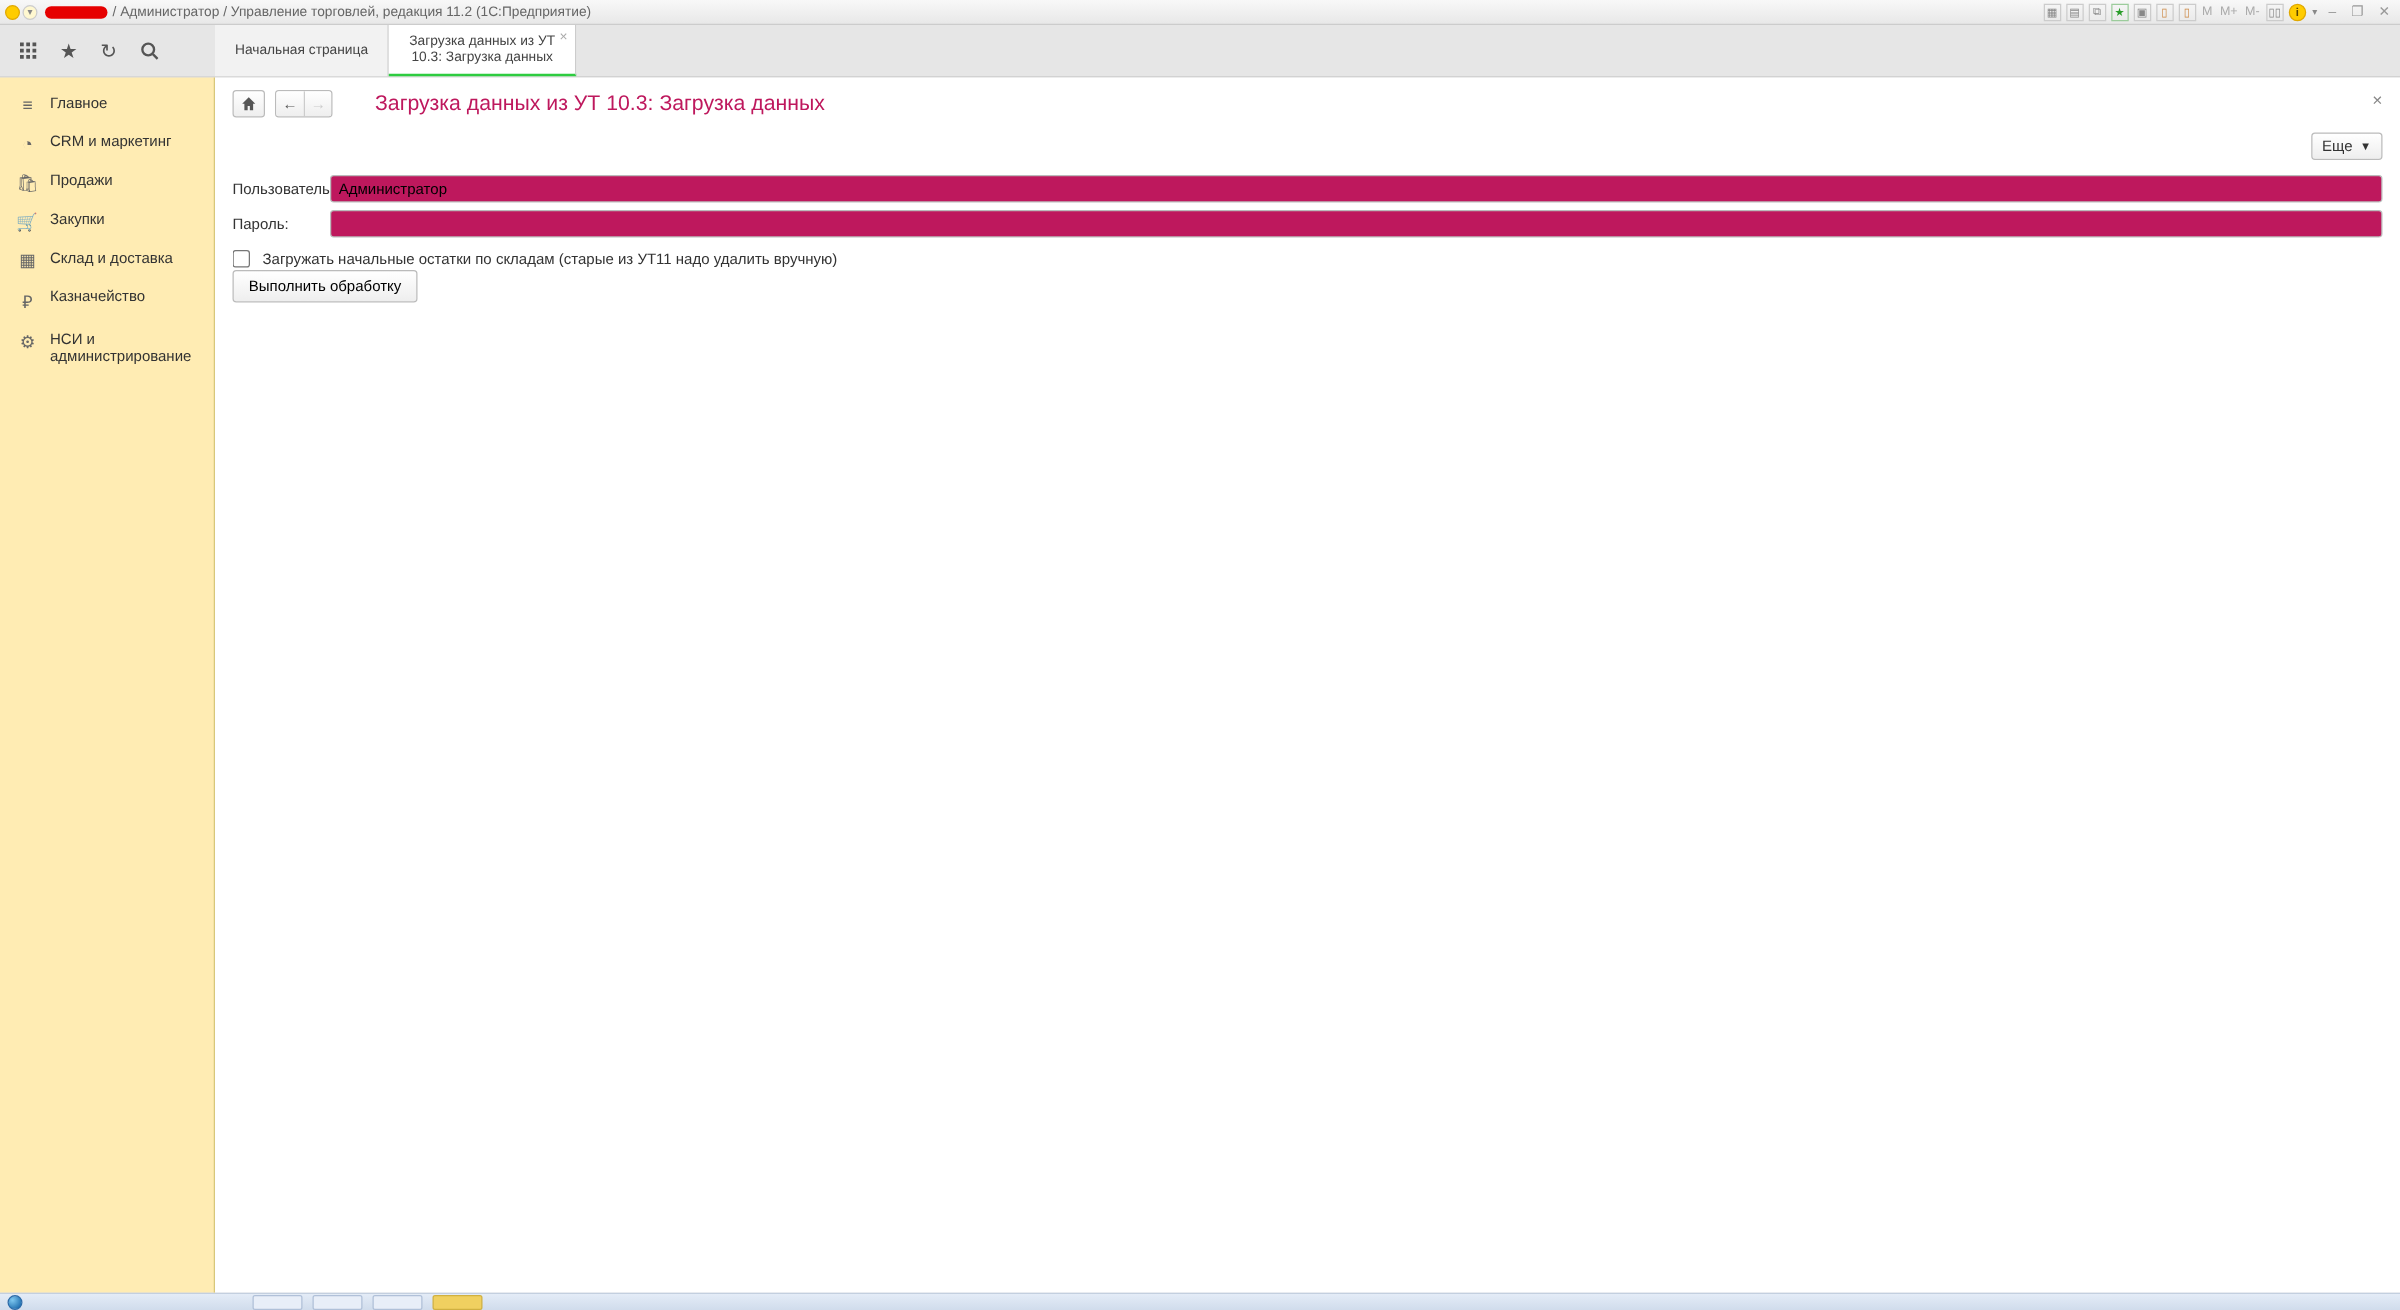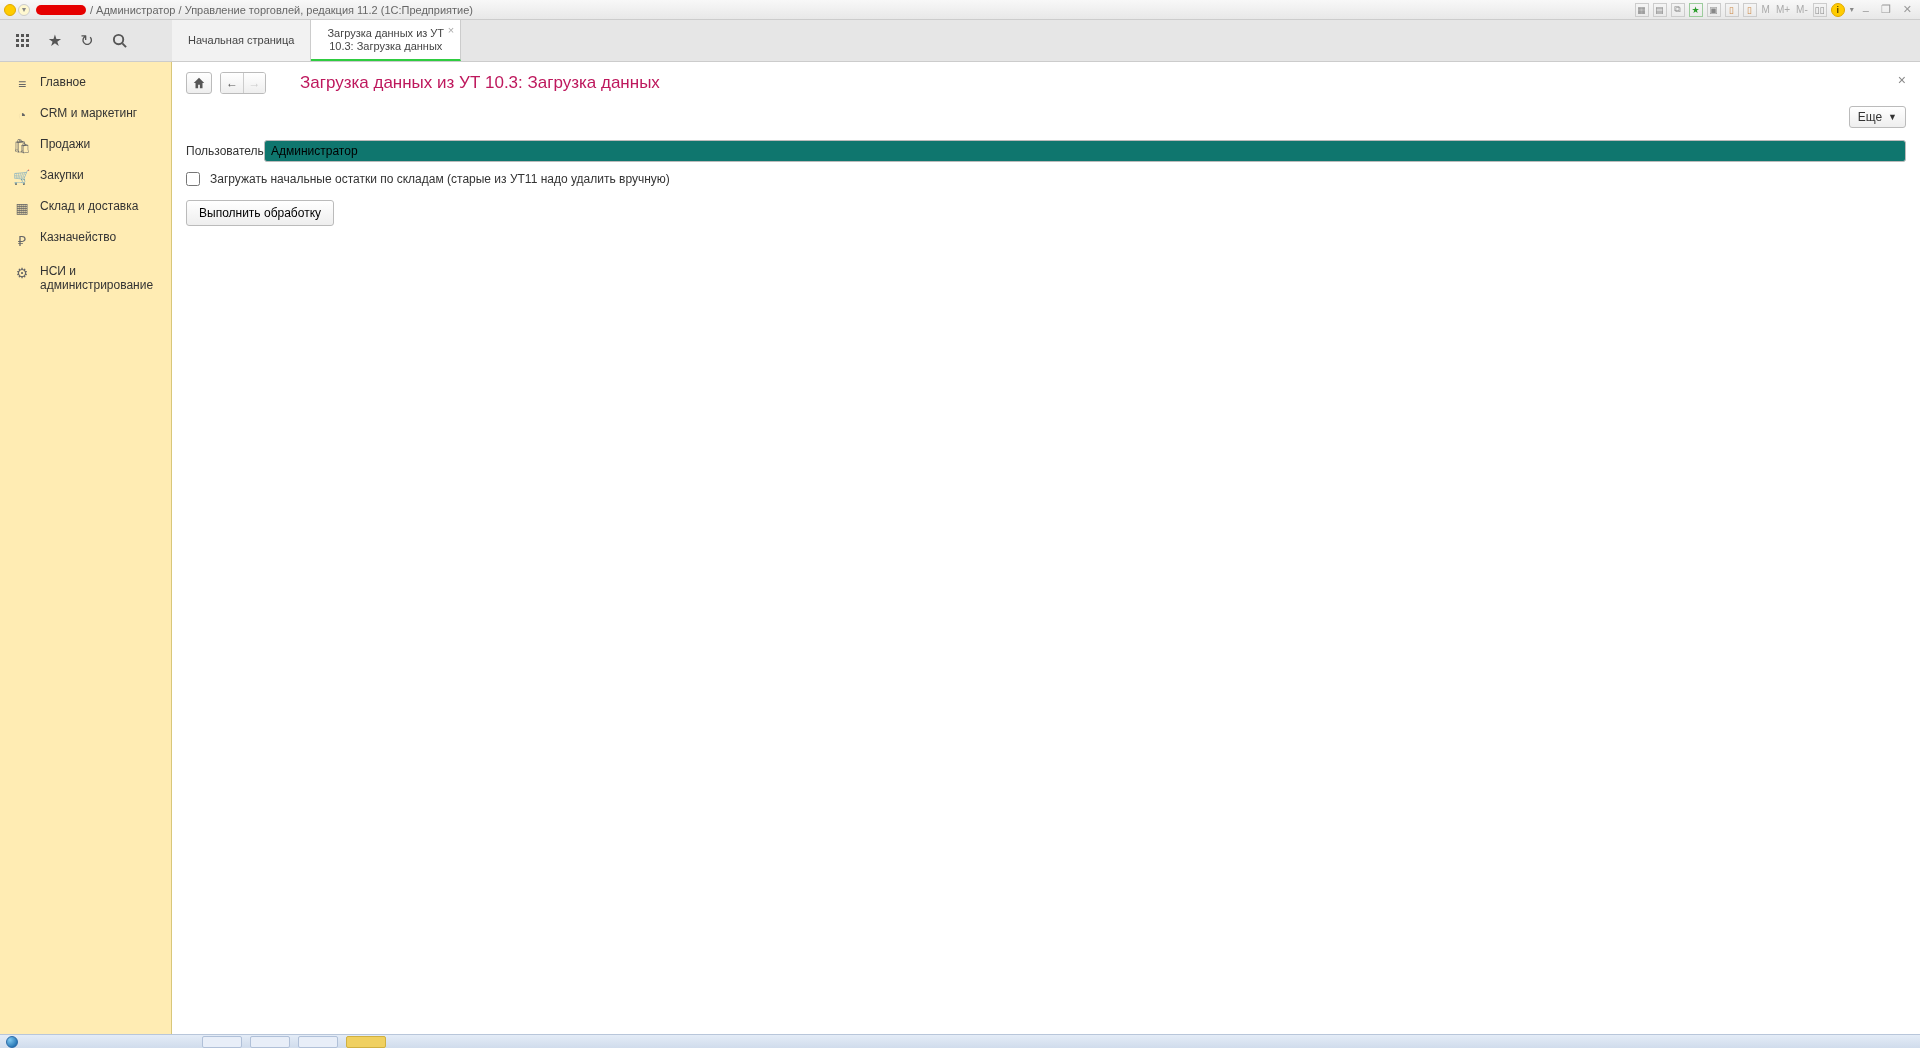--- a/index.html
+++ b/index.html
@@ -156,34 +156,34 @@
     color:#333;
     text-align:left;
   }
   .form-row .finput {
     flex:1;
     height:22px;
     border:1px solid #bbb;
     border-radius:3px;
     padding:0 6px;
     font-size:12px;
-    background:#0f766e;
+    background:#be185d;
   }
   .form-row.path .finput {
     border:2px solid #f0c040;
     background:#fffef4;
   }
   .path-wrap { flex:1; display:flex; }
   .path-wrap .finput { flex:1; border-top-right-radius:0;border-bottom-right-radius:0; }
   .path-ellipsis {
     width:20px;height:22px;border:2px solid #f0c040;border-left:none;
     background:#fffef4;border-top-right-radius:3px;border-bottom-right-radius:3px;
     display:flex;align-items:center;justify-content:center;font-size:11px;color:#888;cursor:pointer;
   }
-  .check-row { display:flex;align-items:flex-end;gap:10px;margin:10px 0 14px 0;}
+  .check-row { display:flex;align-items:flex-end;gap:10px;margin:10px 0 2px 0;}
   .check-row input[type="checkbox"] { width:14px;height:14px; }
   .check-row .clabel { font-size:12px; color:#333;}
   .run-btn {
     border:1px solid #bbb;
     background:linear-gradient(#fff,#eee);
     border-radius:3px;
     padding:5px 12px;
     font-size:12px;
     cursor:pointer;
   }
@@ -322,20 +322,24 @@
     <div class="more-btn">
       <span>Еще</span>
       <span style="font-size:9px;">▼</span>
     </div>
 
     <div class="form">
       <div class="form-row">
         <div class="flabel">Пользователь:</div>
         <input class="finput" value="Администратор" style="">
       </div>
+      <div class="form-row">
+        <div class="flabel">Пароль:</div>
+        <input class="finput" type="password" value="" style="">
+      </div>
       <div class="check-row">
         <input type="checkbox" style="">
         <span class="clabel">Загружать начальные остатки по складам (старые из УТ11 надо удалить вручную)</span>
       </div>
       <button class="run-btn">
         <span>Выполнить обработку</span>
       </button>
     </div>
   </div>
 </div>

